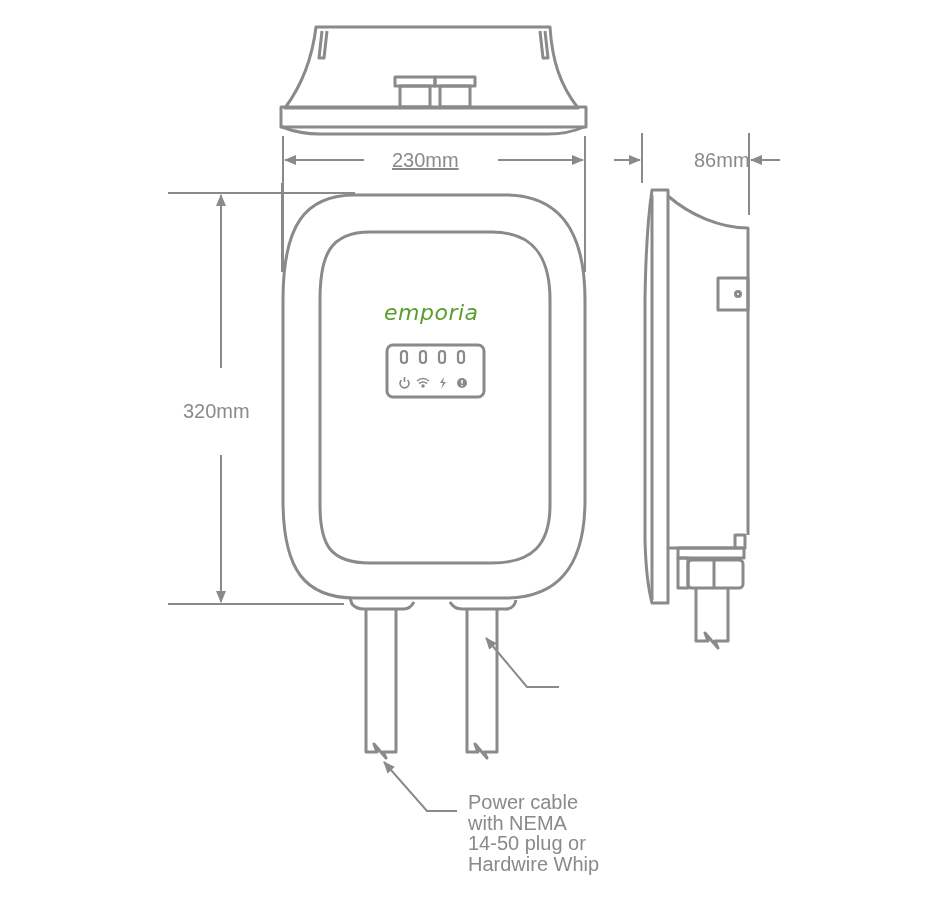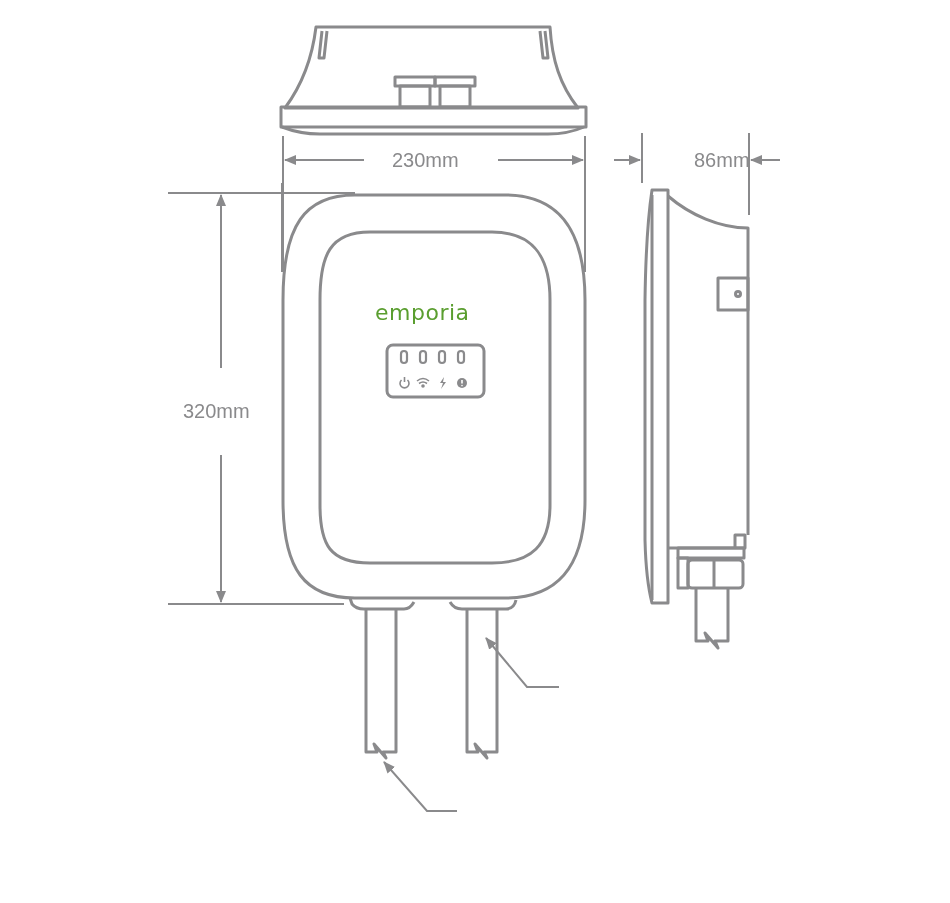--- a/index.html
+++ b/index.html
@@ -128,21 +128,25 @@
 
       <g>
         <circle cx="462" cy="383" r="5" fill="#8a8a8c" stroke="none"></circle>
         <line x1="462" y1="380" x2="462" y2="383.5" stroke="#ffffff" stroke-width="1.6"></line>
         <circle cx="462" cy="385.6" r="0.8" fill="#ffffff" stroke="none"></circle>
       </g>
     </g>
   </svg>
 
   
-  <div class="brand" style="left:375px; top:300px;">emporia</div>
+  <div class="brand" style="left:384px; top:300px;font-style:italic;">emporia</div>
 
   
-  <div class="lbl" style="left:392px; top:150px;">230mm</div>
+  <div class="lbl" style="left:392px; top:150px;text-decoration:underline;">230mm</div>
   <div class="lbl" style="left:666px; top:150px;margin-left:28px;">86mm</div>
   <div class="lbl" style="left:183px; top:401px;text-align:right;">320mm</div>
 
   
+  <div class="lbl" style="left:468px; top:792px; line-height:20.5px;">Power cable
+with NEMA
+14-50 plug or
+Hardwire Whip</div>
 </div>
 
 </body></html>

